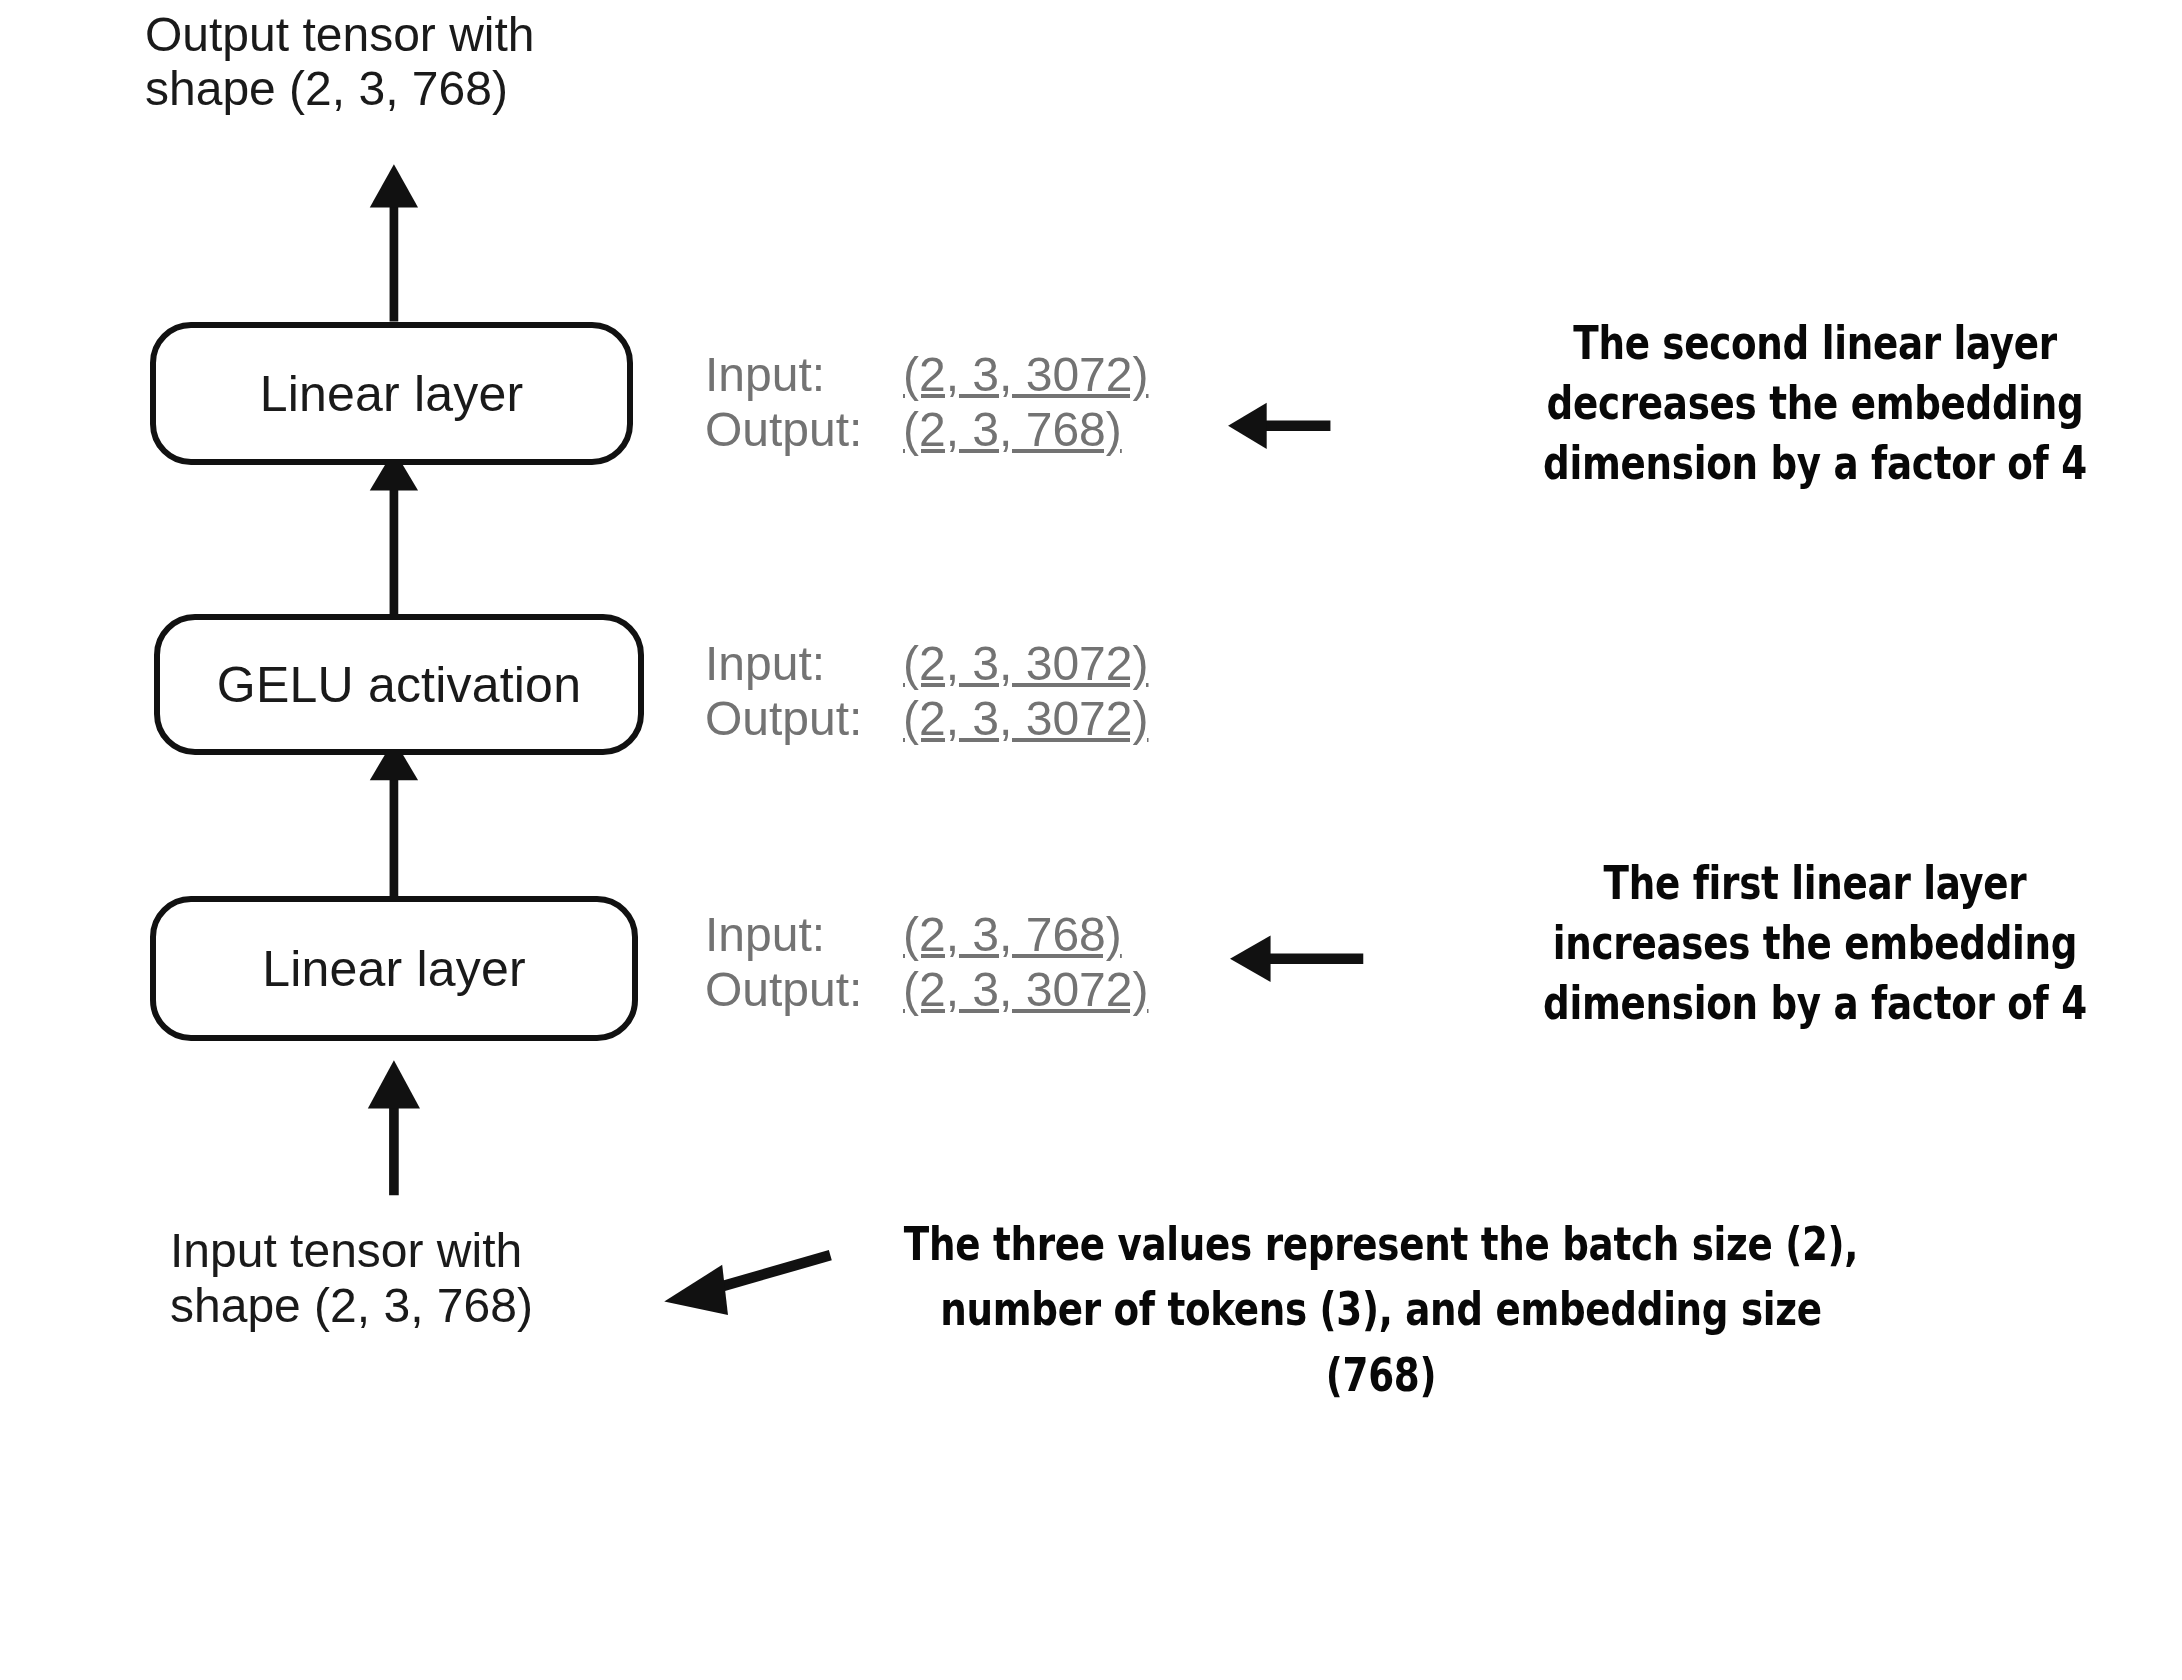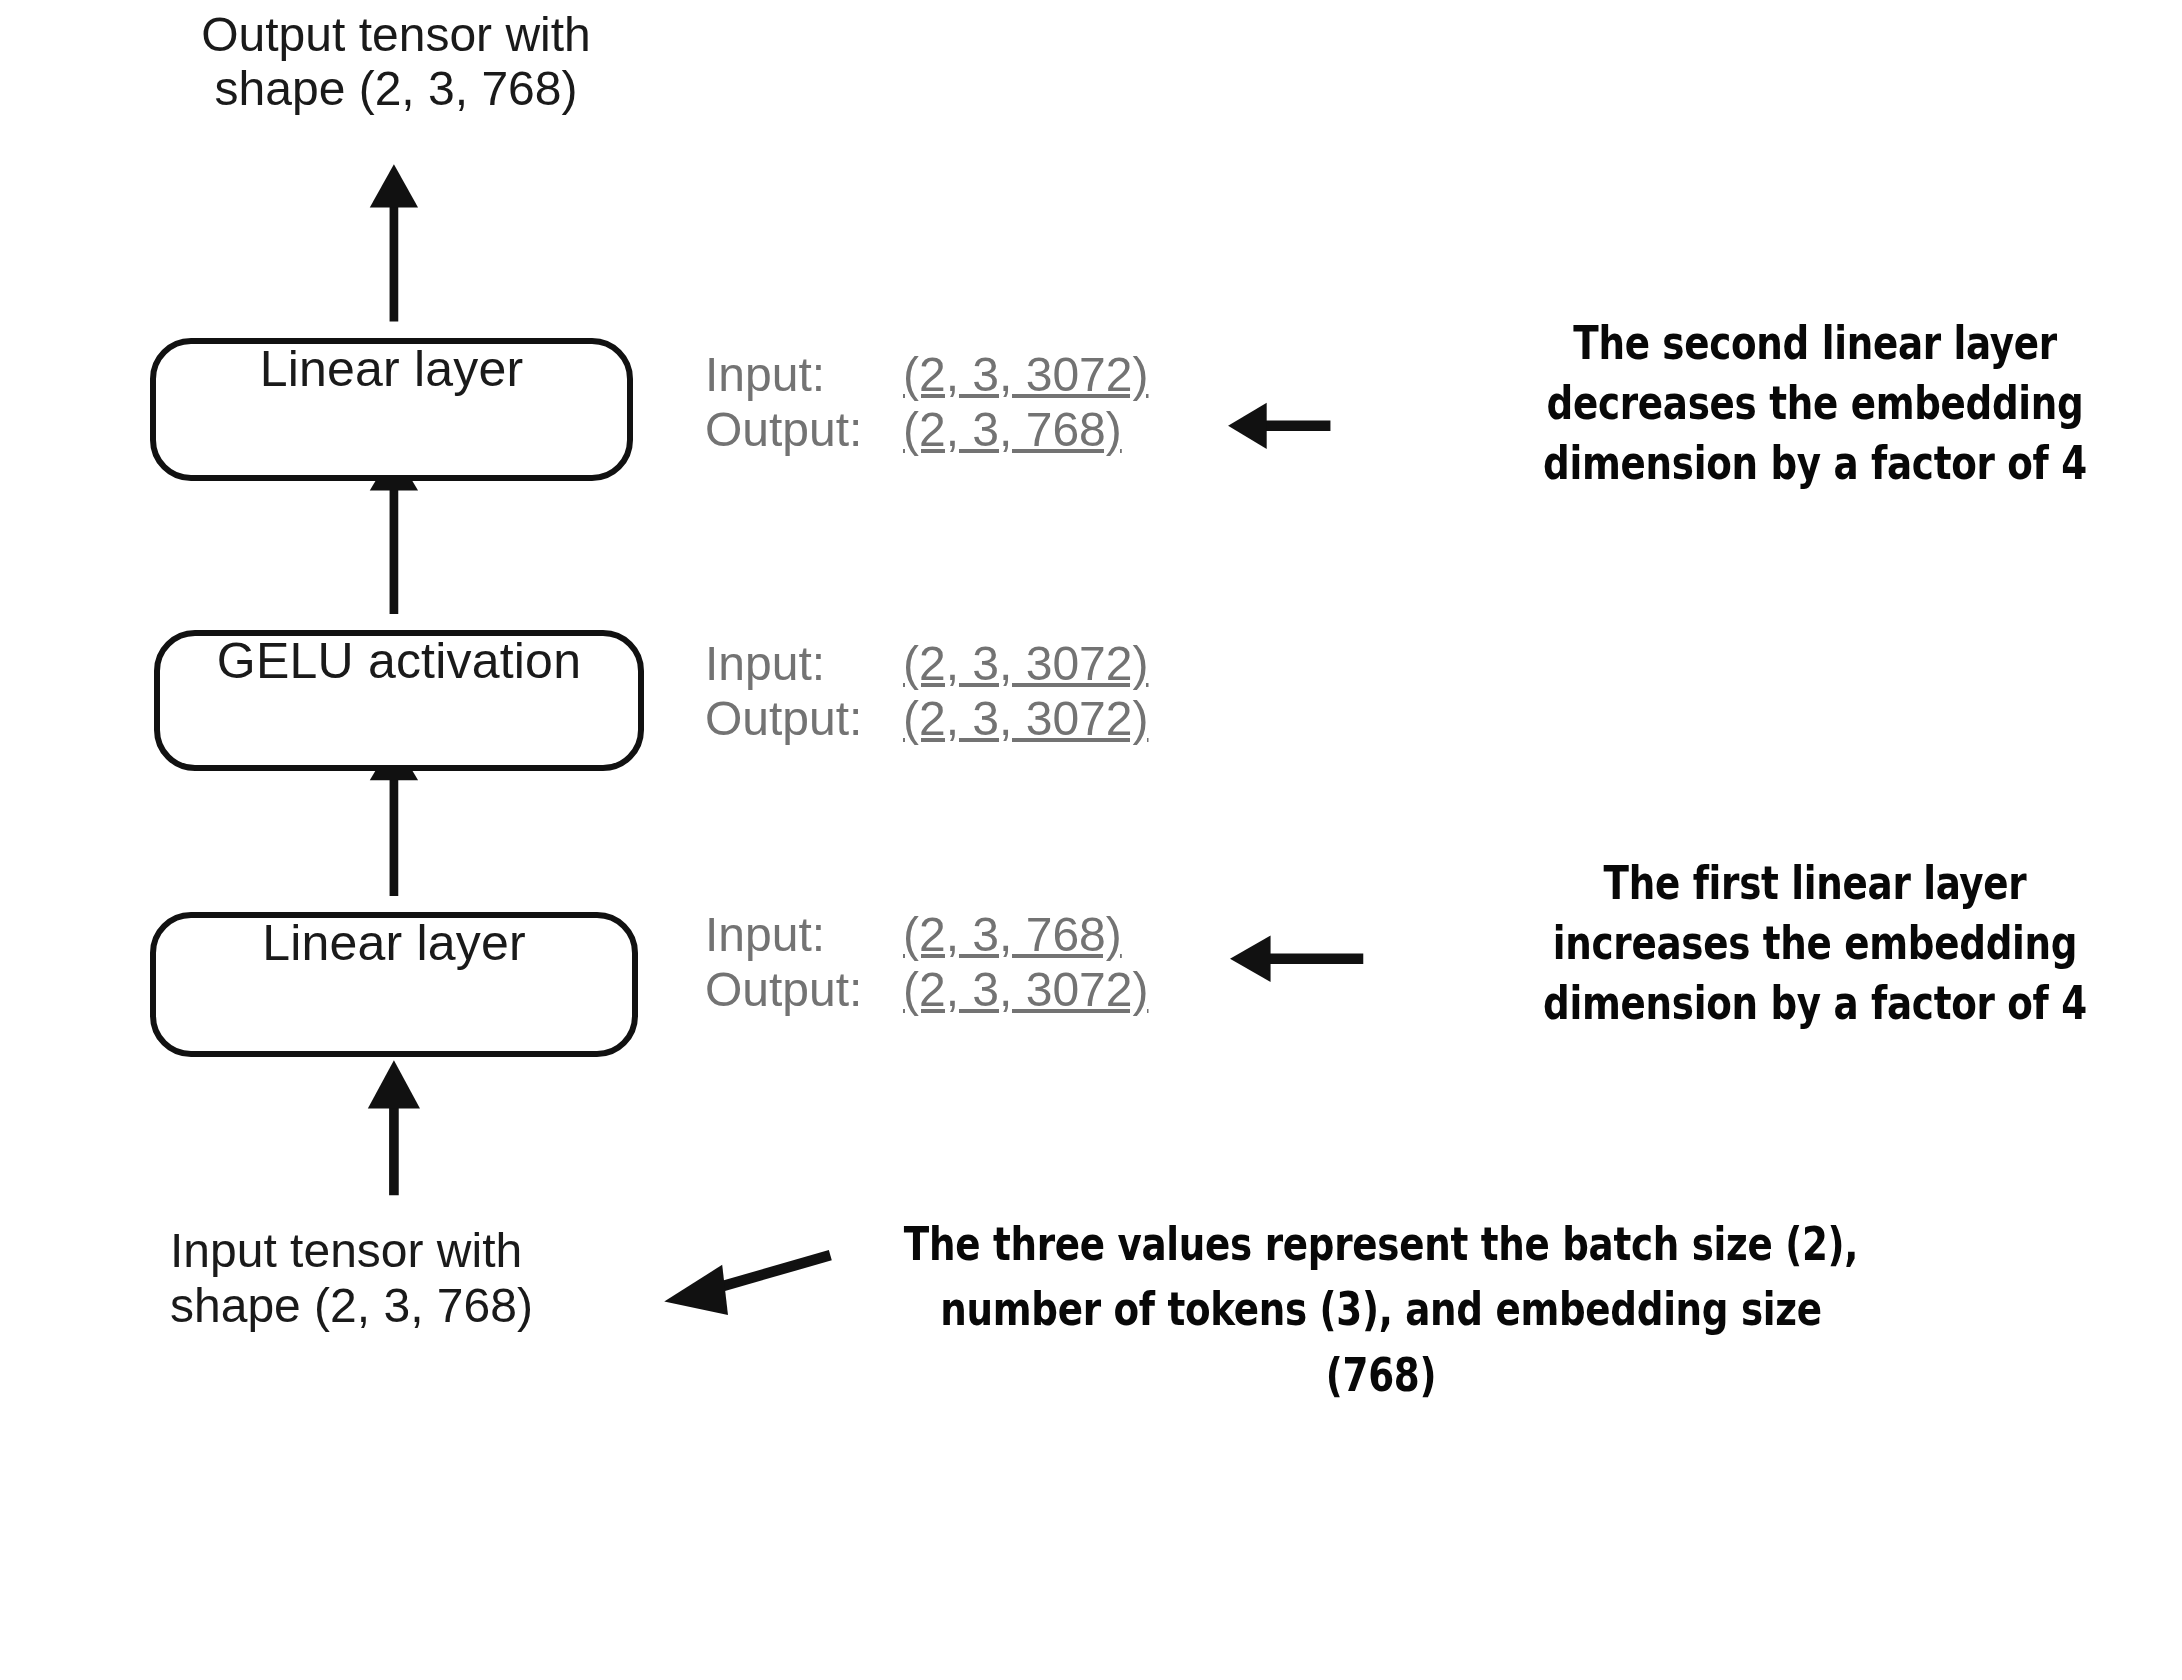--- a/index.html
+++ b/index.html
@@ -23,42 +23,41 @@
   }
 
   
   .node-box {
     position: absolute;
     box-sizing: border-box;
     border: 6.8px solid #111111;
     border-radius: 41px;
     background: #ffffff;
     display: flex;
-    align-items: flex-start;
+    align-items: center;
     justify-content: center;
     z-index: 3;
-    margin-top: 16px;
   }
   .node-label {
     font-size: 50px;
     color: #1a1a1a;
     letter-spacing: 0.2px;
     white-space: nowrap;
     line-height: 1;
   }
 
   
   .plain-label {
     position: absolute;
     font-size: 48px;
     line-height: 1.14;
     color: #1a1a1a;
     white-space: pre;
   }
-  .plain-label.center { text-align: center; }
+  .plain-label.center { }
 
   
   .io-block {
     position: absolute;
     font-size: 48px;
     line-height: 1.14;
     color: #737373;
   }
   .io-row { display: flex; white-space: pre; }
   .io-key { display: inline-block; width: 198px; }

